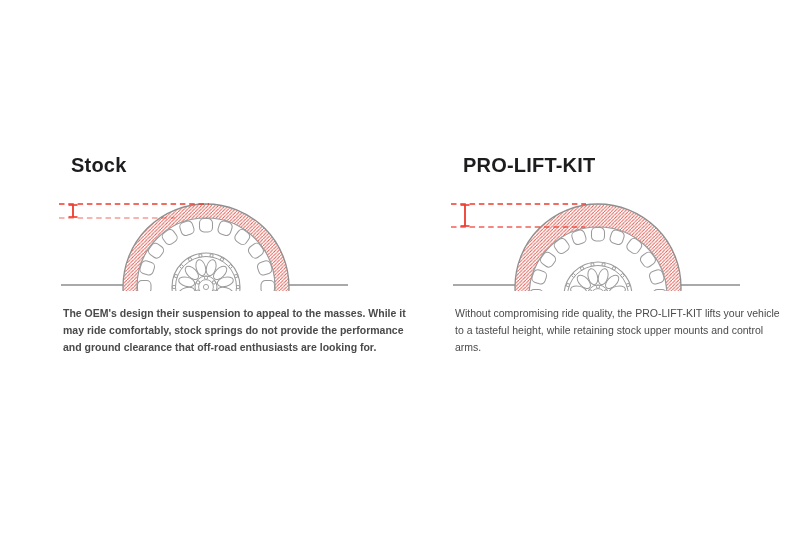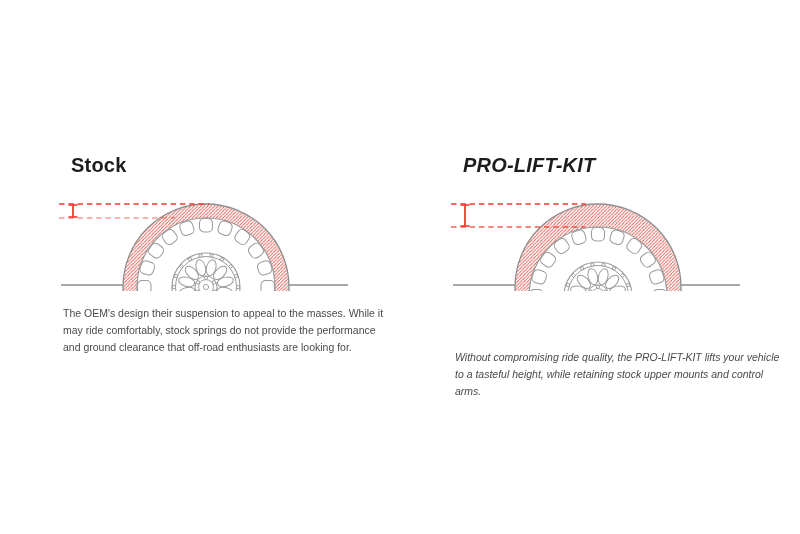--- a/index.html
+++ b/index.html
@@ -2,21 +2,21 @@
 <html><head>
 <meta charset="utf-8">
 <style>
   html,body{margin:0;padding:0;}
   body{
     width:800px;height:534px;background:#ffffff;position:relative;overflow:hidden;
     font-family:"Liberation Sans",sans-serif;
   }
   .panel{position:absolute;top:146px;width:346px;height:250px;}
   .panel-left{left:63px;}
-  .panel-right{left:455px;font-style:italic;}
+  .panel-right{left:455px;}
   .panel h2{
     margin:8px;font-size:20px;line-height:22px;font-weight:bold;
     color:#1d1d1f;letter-spacing:.2px;
   }
   .illus{
     position:absolute;left:-4px;top:49px;width:298px;height:96px;
     display:block;overflow:hidden;
   }
   .panel p{
     position:absolute;left:0;top:159px;margin:0;width:346px;
@@ -108,21 +108,21 @@
         <circle cx="147" cy="92" r="2.6" fill="#ffffff" stroke="#9b9b9b" stroke-width="0.9"></circle>
       </g>
       <line x1="0" y1="9" x2="150" y2="9" stroke="#ee3a2d" stroke-width="1.5" stroke-dasharray="5.5 3.8"></line>
       <line x1="0" y1="23" x2="116" y2="23" stroke="#ee3a2d" stroke-width="1.5" stroke-dasharray="5.5 3.8" opacity="0.5"></line>
       <g>
         <line x1="14" y1="10" x2="14" y2="22" stroke="#ee3a2d" stroke-width="1.8"></line>
         <line x1="9.5" y1="10" x2="18.5" y2="10" stroke="#ee3a2d" stroke-width="1.6"></line>
         <line x1="9.5" y1="22" x2="18.5" y2="22" stroke="#ee3a2d" stroke-width="1.6"></line>
       </g>
     </svg>
-  <p style="color: rgb(74, 74, 74);">The OEM's design their suspension to appeal to the masses. While it
+  <p style="color: rgb(74, 74, 74); font-weight: bold;">The OEM's design their suspension to appeal to the masses. While it
 may ride comfortably, stock springs do not provide the performance
 and ground clearance that off-road enthusiasts are looking for.</p>
 </div>
 
 <div class="panel panel-right">
   <h2 style="color: rgb(29, 29, 31);">PRO-LIFT-KIT</h2>
   <svg class="illus" viewBox="0 0 298 96">
       <defs>
         <pattern id="hatch1" width="3.4" height="3.4" patternUnits="userSpaceOnUse">
           <path d="M-1 4.4 L4.4 -1" stroke="#e0584e" stroke-width="0.95" fill="none"></path>
@@ -202,16 +202,16 @@
         <circle cx="147" cy="101" r="2.6" fill="#ffffff" stroke="#9b9b9b" stroke-width="0.9"></circle>
       </g>
       <line x1="0" y1="9" x2="135" y2="9" stroke="#ee3a2d" stroke-width="1.5" stroke-dasharray="5.5 3.8"></line>
       <line x1="0" y1="32" x2="134" y2="32" stroke="#ee3a2d" stroke-width="1.5" stroke-dasharray="5.5 3.8" opacity="0.8"></line>
       <g>
         <line x1="14" y1="10" x2="14" y2="31" stroke="#ee3a2d" stroke-width="1.8"></line>
         <line x1="9.5" y1="10" x2="18.5" y2="10" stroke="#ee3a2d" stroke-width="1.6"></line>
         <line x1="9.5" y1="31" x2="18.5" y2="31" stroke="#ee3a2d" stroke-width="1.6"></line>
       </g>
     </svg>
-  <p style="color: rgb(74, 74, 74); margin-top: 44px;">Without compromising ride quality, the PRO-LIFT-KIT lifts your vehicle
+  <p style="color: rgb(74, 74, 74);">Without compromising ride quality, the PRO-LIFT-KIT lifts your vehicle
 to a tasteful height, while retaining stock upper mounts and control
 arms.</p>
 </div>
 
 </body></html>

